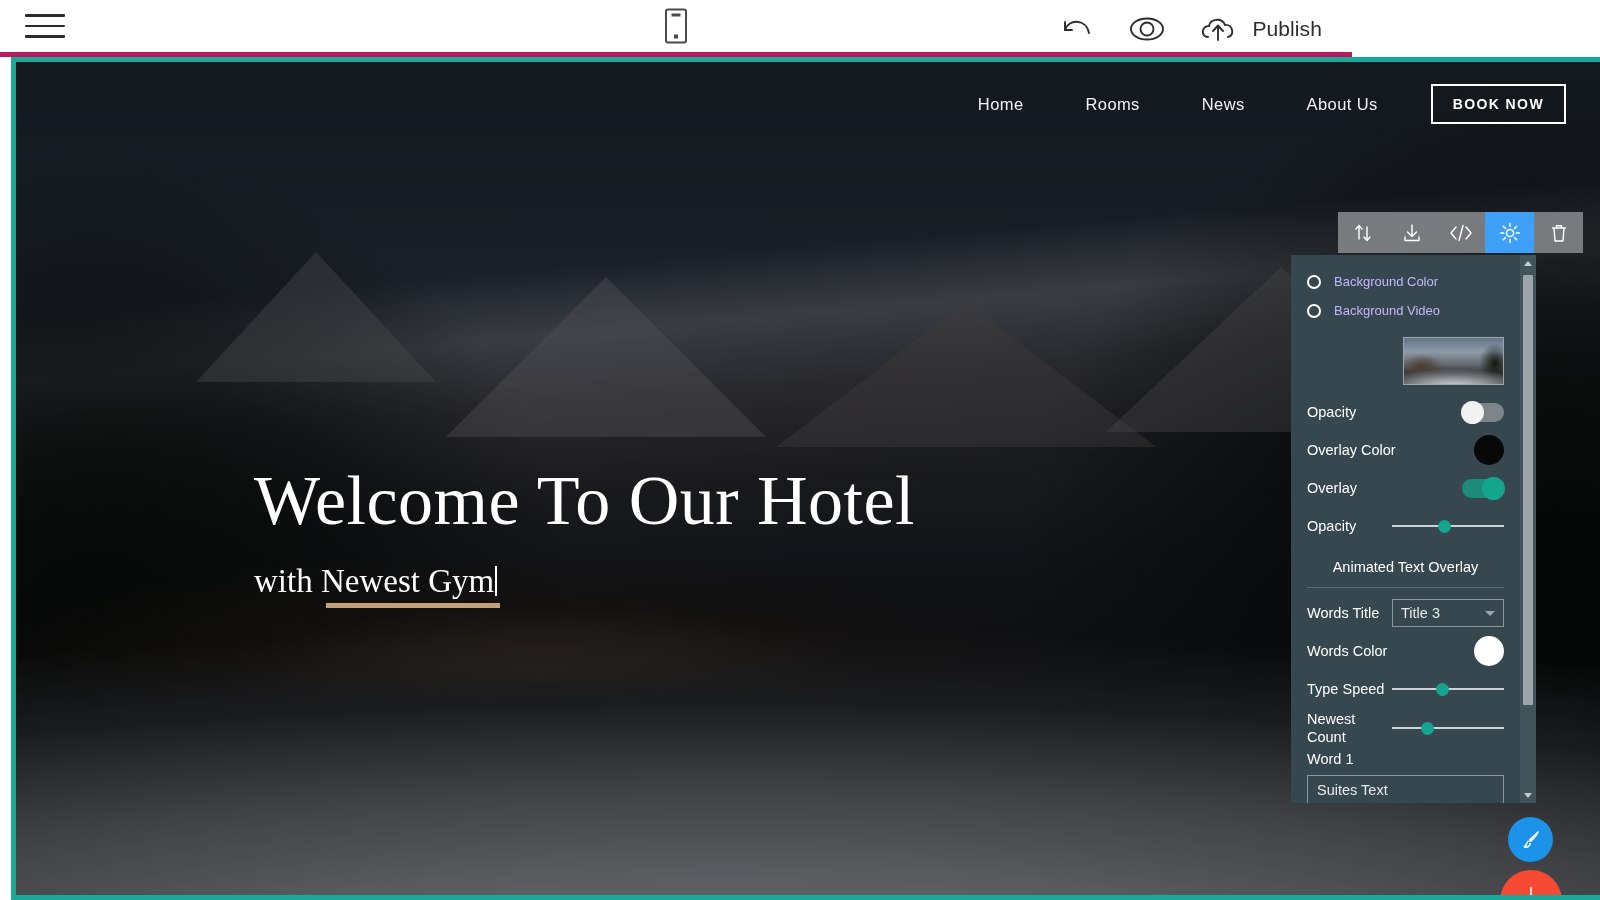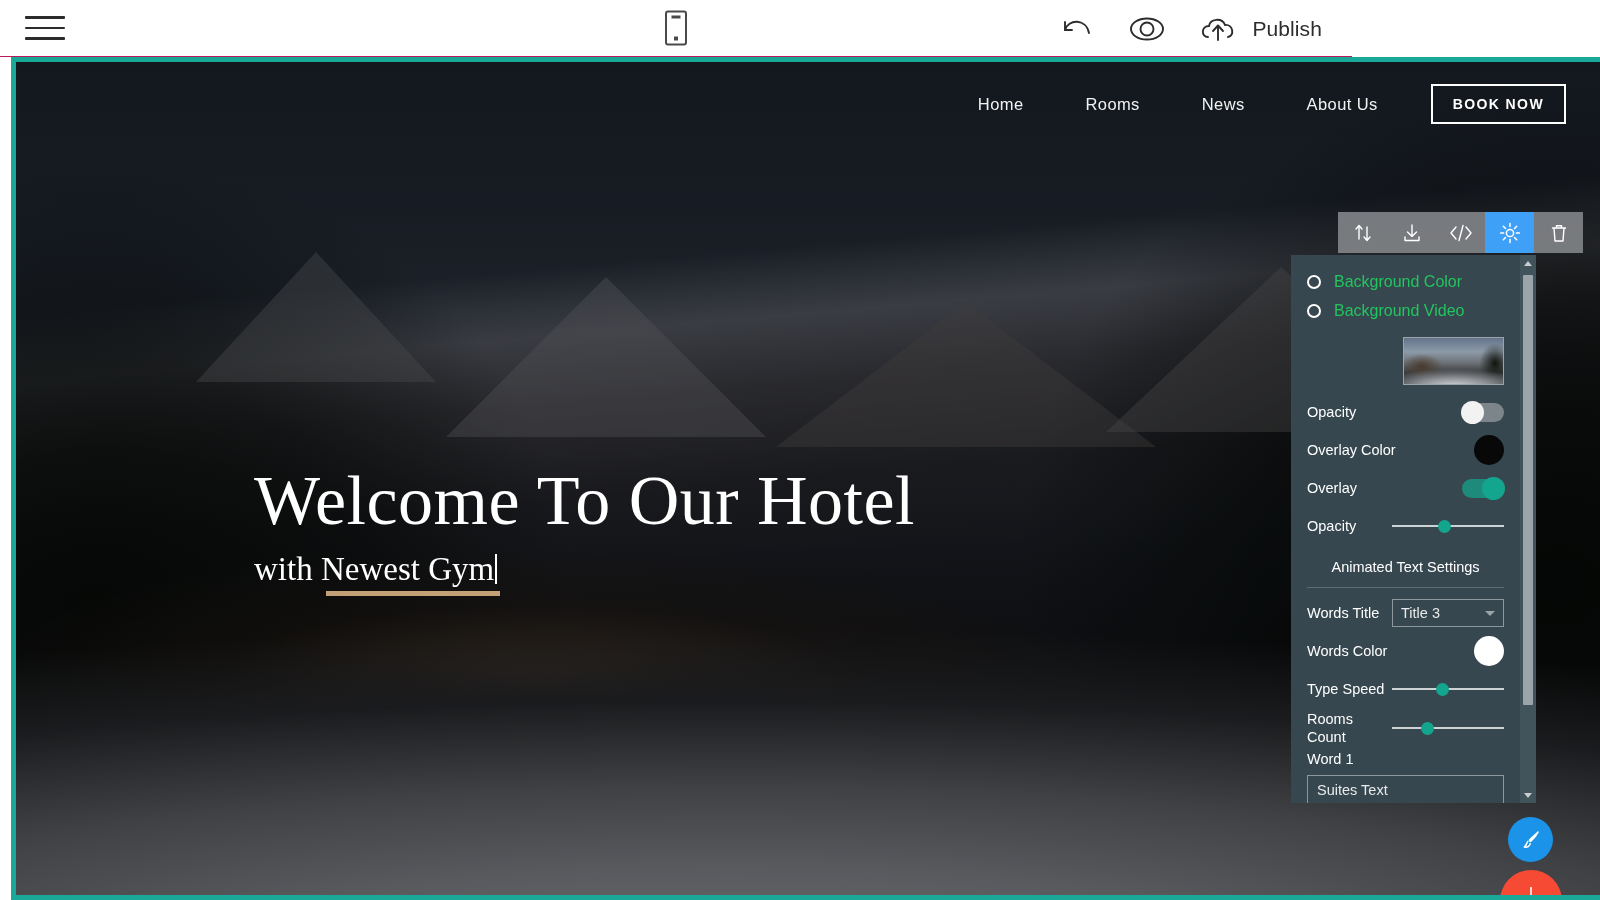--- a/index.html
+++ b/index.html
@@ -8,21 +8,21 @@
     overflow: hidden;
     font-family: "Liberation Sans", sans-serif;
     background: #ffffff;
   }
 
   
   #app-bar {
     position: absolute; left: 0; top: 0;
     width: 1352px; height: 57px;
     background: #ffffff;
-    border-bottom: 1px solid #be185d;
+    border-bottom: 5px solid #be185d;
     display: flex; align-items: center;
     z-index: 60;
   }
   #hamburger {
     margin-left: 25px;
     width: 40px; height: 34px;
     display: flex; flex-direction: column; justify-content: center; gap: 8px;
     cursor: pointer;
   }
   #hamburger span { display: block; height: 2.5px; background: #2b2b2b; border-radius: 1px; }
@@ -121,21 +121,21 @@
     cursor: pointer; white-space: nowrap;
   }
 
   
   #hero-text { position: absolute; left: 238px; top: 400px; z-index: 10; }
   #hero-title {
     font-family: "Liberation Serif", "DejaVu Serif", serif;
     font-size: 70px; color: #ffffff; line-height: 1.1;
     white-space: nowrap; letter-spacing: .5px;
   }
-  #hero-sub-wrap { position: relative; margin-top: 12px; display: inline-block; }
+  #hero-sub-wrap { position: relative; margin-top: 24px; display: inline-block; }
   #hero-subtitle {
     font-family: "Liberation Serif", "DejaVu Serif", serif;
     font-size: 33px; color: #ffffff; white-space: nowrap;
   }
   #caret {
     display: inline-block; width: 2px; height: 30px;
     background: #ffffff; vertical-align: -4px; margin-left: 1px;
   }
   #word-underline {
     position: absolute; left: 72px; top: 40px;
@@ -168,21 +168,21 @@
     position: absolute; left: 0; top: 0;
     width: 229px; height: 548px;
     padding: 12px 16px 0 16px;
     overflow: hidden;
   }
   .radio-row { display: flex; align-items: center; gap: 13px; height: 29px; cursor: pointer; }
   .radio-dot {
     width: 14px; height: 14px; border: 2px solid #ffffff; border-radius: 50%;
     flex: none;
   }
-  .radio-label { color: #22c55e; font-size: 16px; }
+  .radio-label { color: #c4b5fd; font-size: 13px; }
 
   #bg-thumb {
     margin: 12px 0 10px auto;
     width: 101px; height: 48px;
     border: 1px solid #9aa3a8;
     background:
       radial-gradient(ellipse 90% 45% at 50% 105%, #d6d8da 0%, #8d9094 40%, rgba(30,34,38,0) 85%),
       radial-gradient(ellipse 30% 40% at 18% 62%, #4a3b2e 0%, rgba(40,34,28,0) 70%),
       radial-gradient(ellipse 22% 60% at 92% 55%, #10150f 0%, rgba(16,21,15,0) 72%),
       linear-gradient(180deg, #63748a 0%, #8d9aa8 30%, #6a6f74 55%, #3a3c3f 75%, #26282b 100%);
@@ -420,21 +420,21 @@
       </div>
 
       <div class="setting-row">
         <span class="setting-label">Opacity</span>
         <span class="slider">
           <span class="track"></span>
           <span class="knob" style="left:46px"></span>
         </span>
       </div>
 
-      <div id="section-heading">Animated Text Settings</div>
+      <div id="section-heading">Animated Text Overlay</div>
       <div id="panel-divider-1"></div>
 
       <div class="setting-row">
         <span class="setting-label">Words Title</span>
         <span class="select-box">
           <span>Title 3</span>
           <span class="select-caret"></span>
         </span>
       </div>
 
@@ -445,21 +445,21 @@
 
       <div class="setting-row">
         <span class="setting-label two-line">Type Speed</span>
         <span class="slider">
           <span class="track"></span>
           <span class="knob" style="left:44px"></span>
         </span>
       </div>
 
       <div class="setting-row">
-        <span class="setting-label two-line">Rooms Count</span>
+        <span class="setting-label two-line">Newest Count</span>
         <span class="slider">
           <span class="track"></span>
           <span class="knob" style="left:29px"></span>
         </span>
       </div>
 
       <div style="margin-top:4px;">
         <div class="setting-label">Word 1</div>
         <div class="text-input">Suites Text</div>
       </div>

